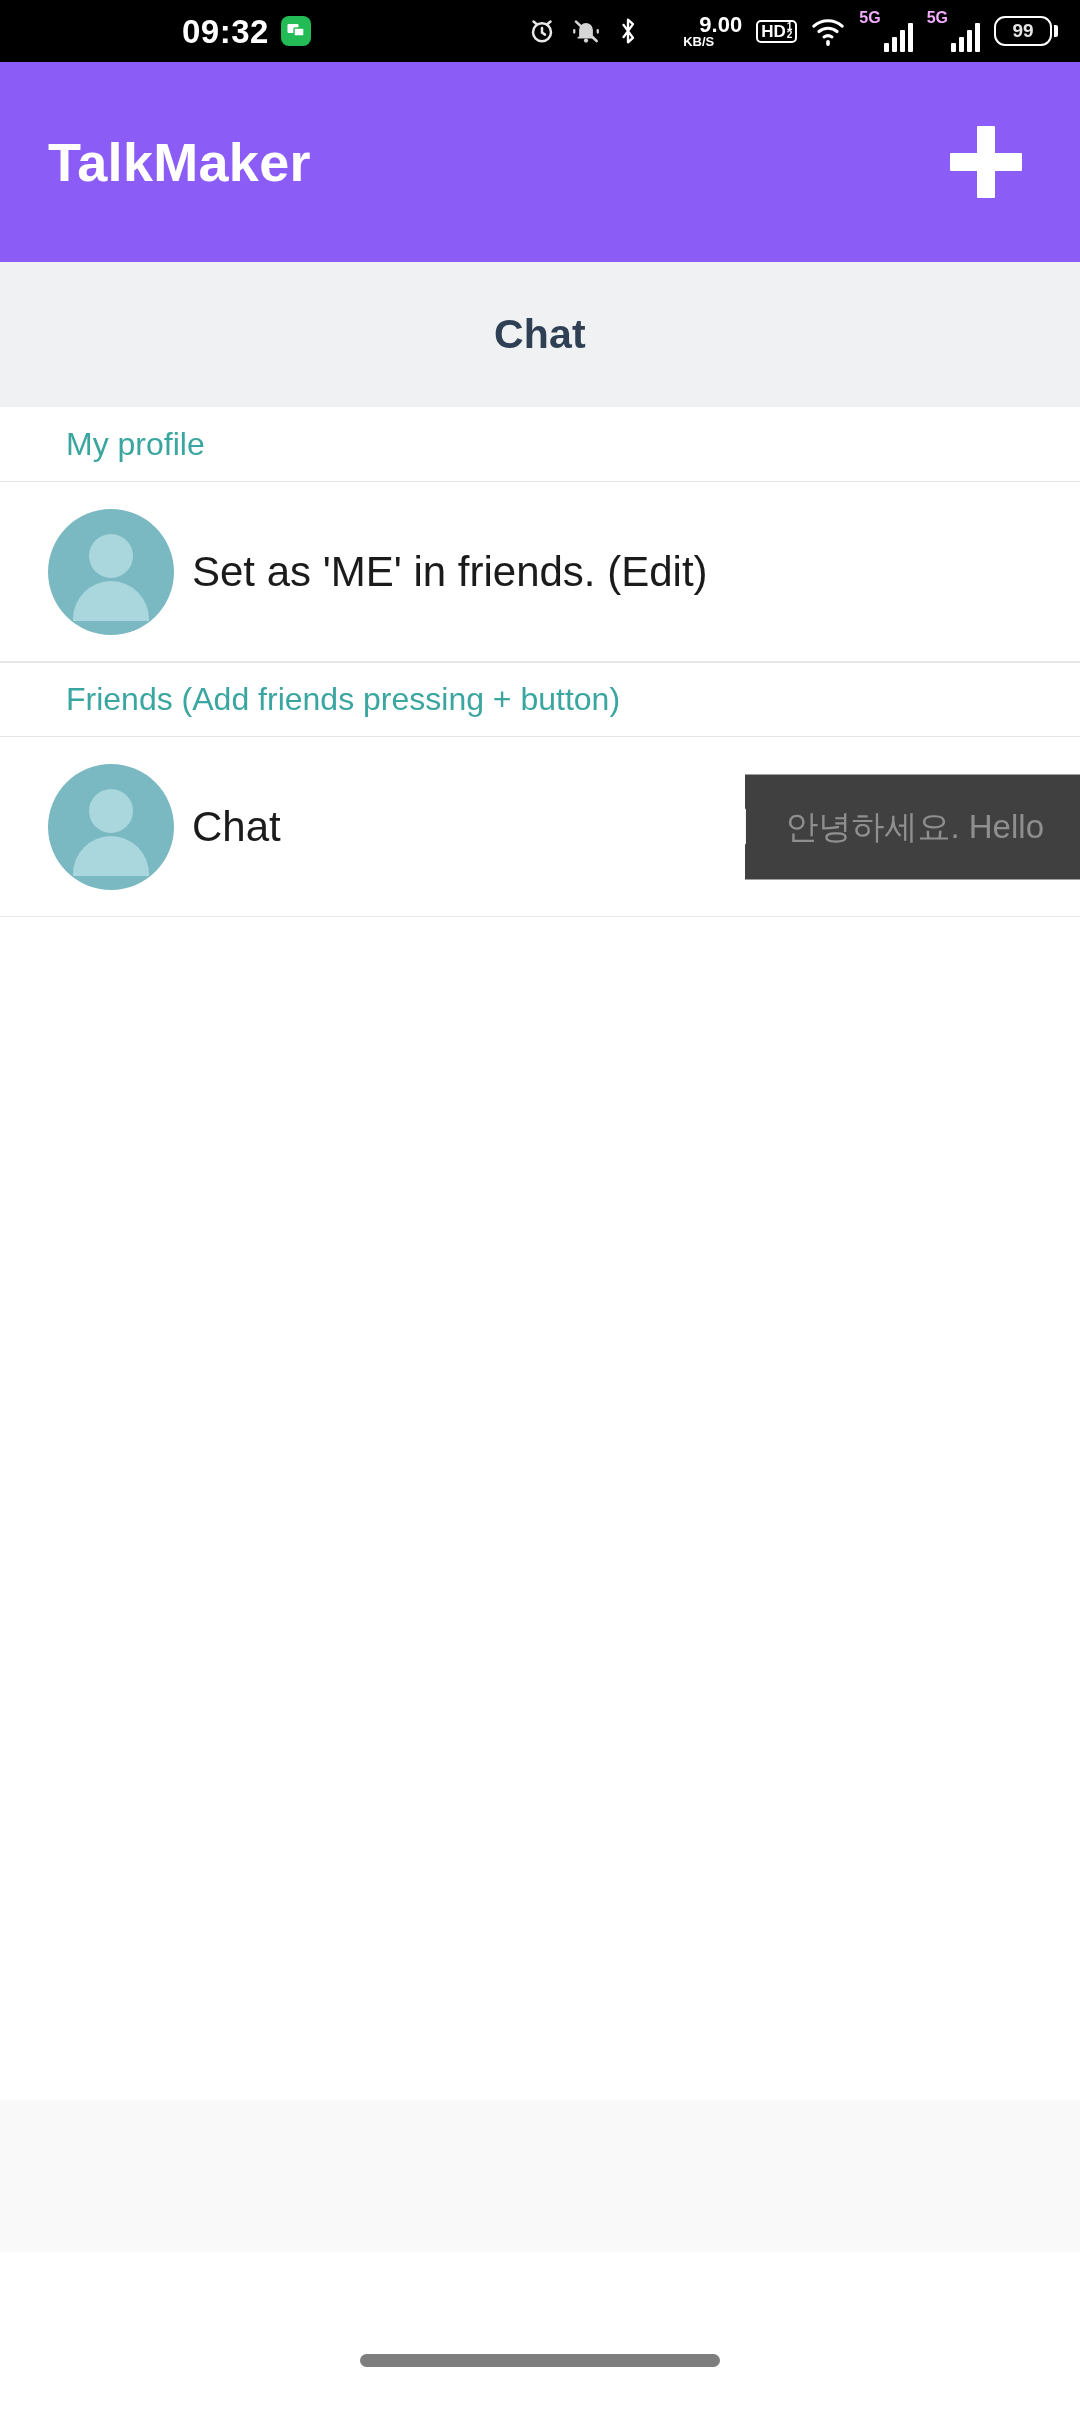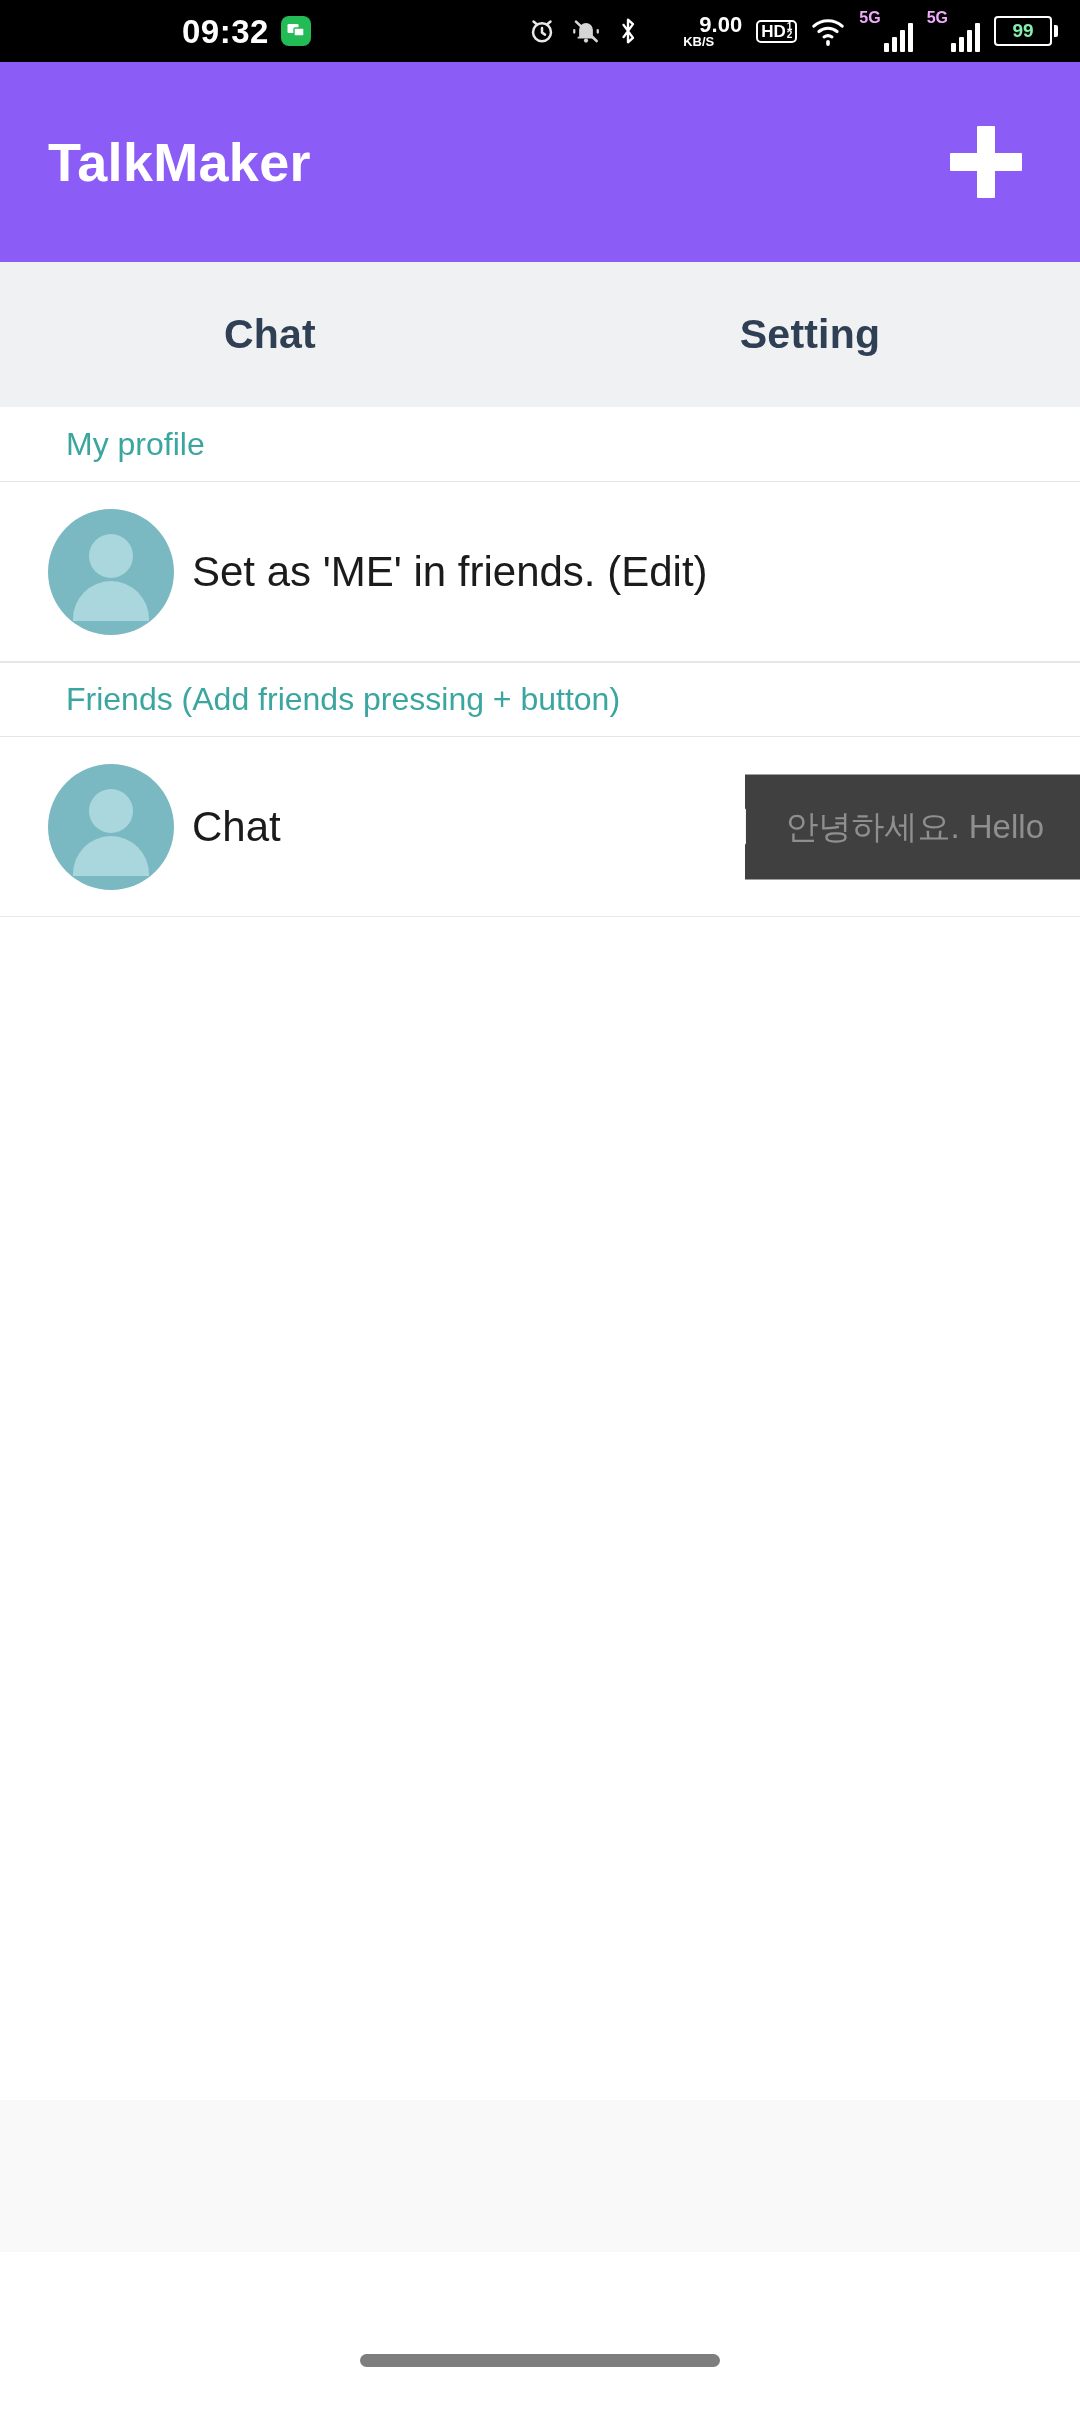--- a/index.html
+++ b/index.html
@@ -37,23 +37,23 @@
     display:flex; align-items:center;
   }
   .sig-wrap { display:flex; align-items:flex-end; gap:3px; }
   .sig-5g { font-size:16px; font-weight:700; color:#f0abfc; line-height:1; margin-bottom:26px; }
   .bars { display:flex; align-items:flex-end; gap:3px; height:30px; }
   .bars i { width:5px; background:#fff; border-radius:1px; display:block; }
   .battery {
     display:flex; align-items:center;
   }
   .batt-body {
-    border:2.5px solid #fff; border-radius:4px; width:58px; height:30px;
+    border:2.5px solid #fff; border-radius:11px; width:58px; height:30px;
     display:flex; align-items:center; justify-content:center;
-    font-size:19px; font-weight:700; color:#86efac;
+    font-size:19px; font-weight:700; color:#e5e5e5;
   }
   .batt-cap { width:4px; height:12px; background:#fff; border-radius:0 2px 2px 0; margin-left:2px; }
 
   
   .appbar {
     position:absolute; top:62px; left:0; width:1080px; height:200px;
     background:#8b5cf6;
     display:flex; align-items:center;
   }
   .app-title {
@@ -239,23 +239,20 @@
 
   <div class="appbar">
     <div class="app-title">TalkMaker</div>
     <div class="add-btn"></div>
   </div>
 
   <div class="tabbar">
     <div class="tab">
       <span>Chat</span>
     </div>
-    <div class="tab">
-      <span>Setting</span>
-    </div>
   </div>
 
   <div class="content">
 
     <div class="section-header">
       <span class="section-header-text">My profile</span>
     </div>
 
     <div class="row">
       <div class="avatar">

